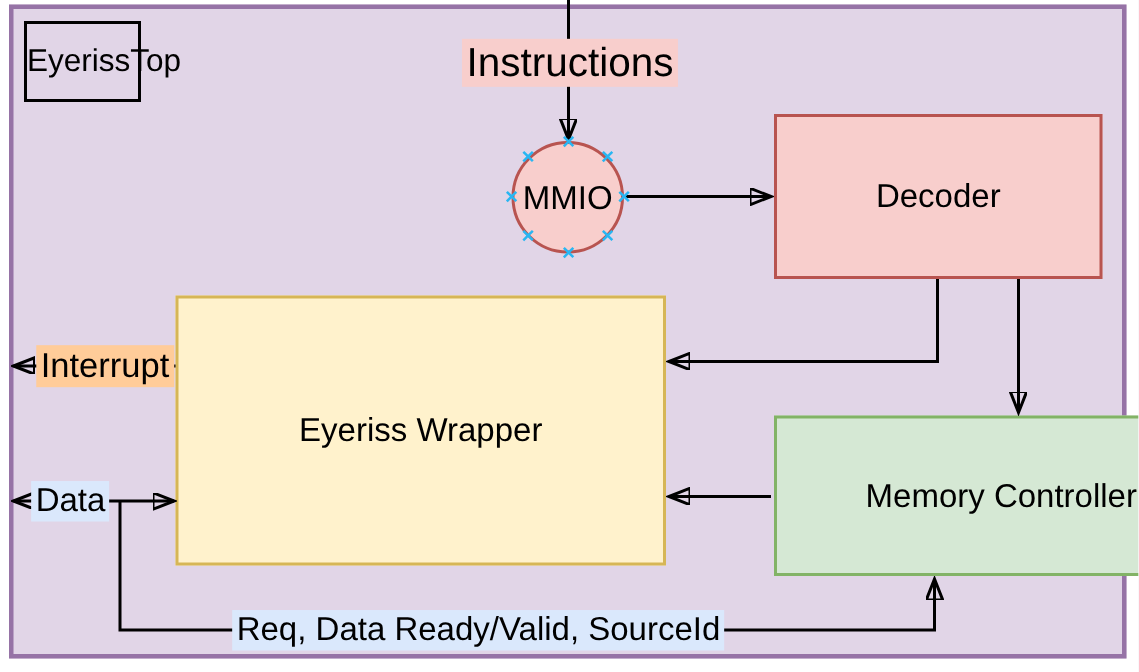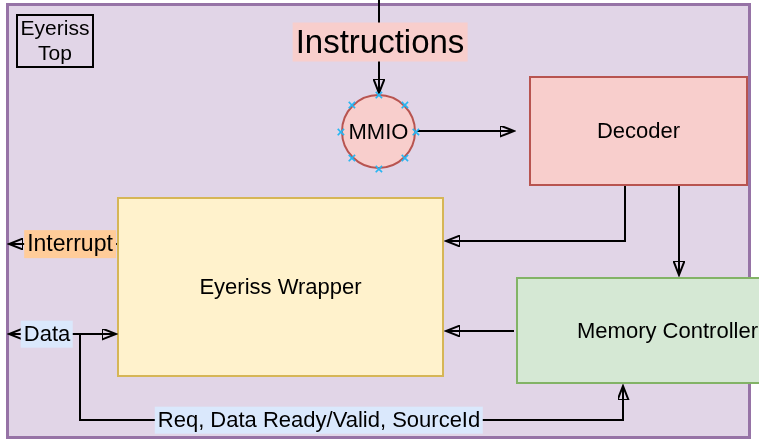--- a/index.html
+++ b/index.html
@@ -25,21 +25,21 @@
     border: 3px solid var(--canvas-stroke, #9673a6);
     z-index: 0;
   }
   
   .title-box {
     position: absolute;
     left: 16px; top: 14px;
     width: 74px; height: 50px;
     border: 2px solid var(--title-border, #000000);
     display: flex;
-    flex-direction: column;
+    flex-direction: row;
     align-items: center;
     justify-content: space-between;
     font-size: 21px;
     line-height: 1.18;
     z-index: 3;
   }
   
   .node {
     position: absolute;
     display: flex;
@@ -55,21 +55,20 @@
     width: 71px; height: 71px;
     border-radius: 50%;
     background: var(--node-red-fill, #f8cecc);
     border: 2px solid var(--node-red-stroke, #b85450);
   }
   .node-decoder {
     left: 516px; top: 76px;
     width: 215px; height: 106px;
     background: var(--node-red-fill, #f8cecc);
     border: 2px solid var(--node-red-stroke, #b85450);
-    margin-left: 13px;
   }
   .node-wrapper {
     left: 117px; top: 197px;
     width: 323px; height: 176px;
     background: var(--node-yellow-fill, #fff2cc);
     border: 2px solid var(--node-yellow-stroke, #d6b656);
     font-size: 22px;
   }
   .node-mc {
     left: 516px; top: 277px;
@@ -95,21 +94,21 @@
   .edge-label {
     position: absolute;
     transform: translate(-50%, -50%);
     padding: 1px 3px;
     white-space: nowrap;
     z-index: 3;
     line-height: 1.12;
   }
   .lbl-instructions {
     left: 380px; top: 42px;
-    font-size: 33px;
+    font-size: 27px;
     background: var(--label-pink, #f8cecc);
   }
   .lbl-interrupt {
     left: 70px; top: 244px;
     font-size: 23px;
     background: var(--label-orange, #ffcc99);
   }
   .lbl-data {
     left: 47px; top: 334px;
     font-size: 22px;

